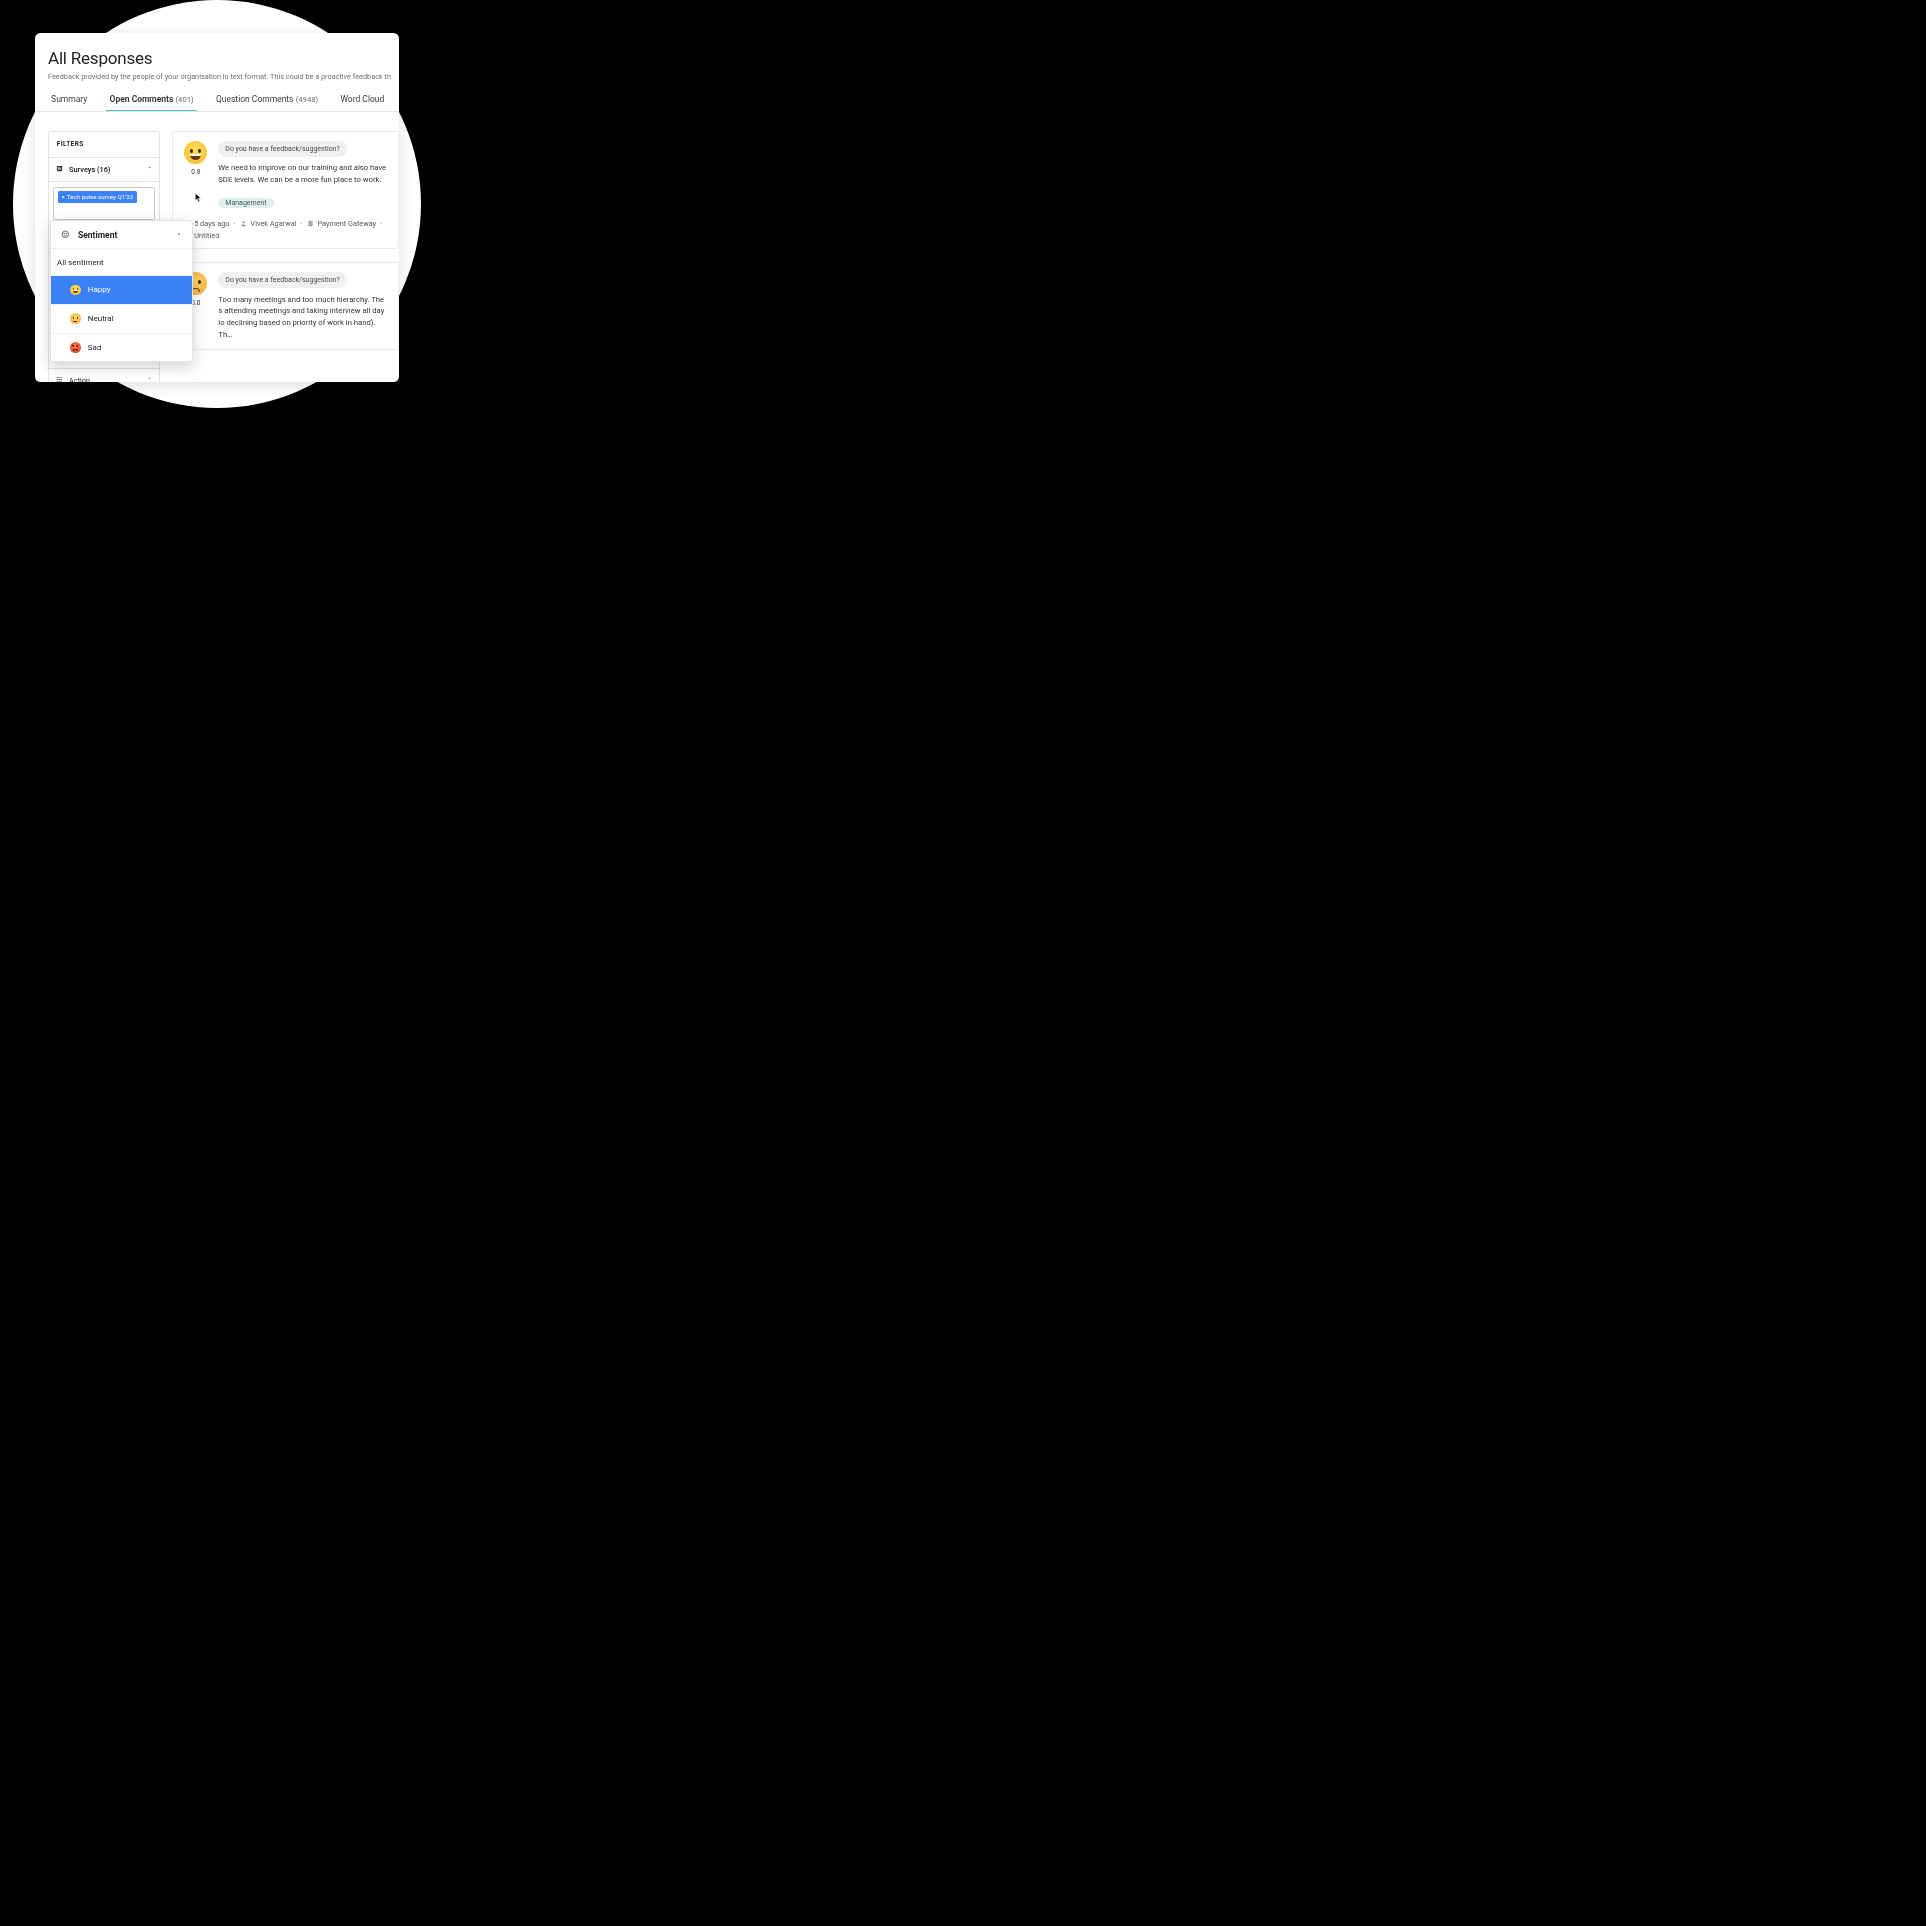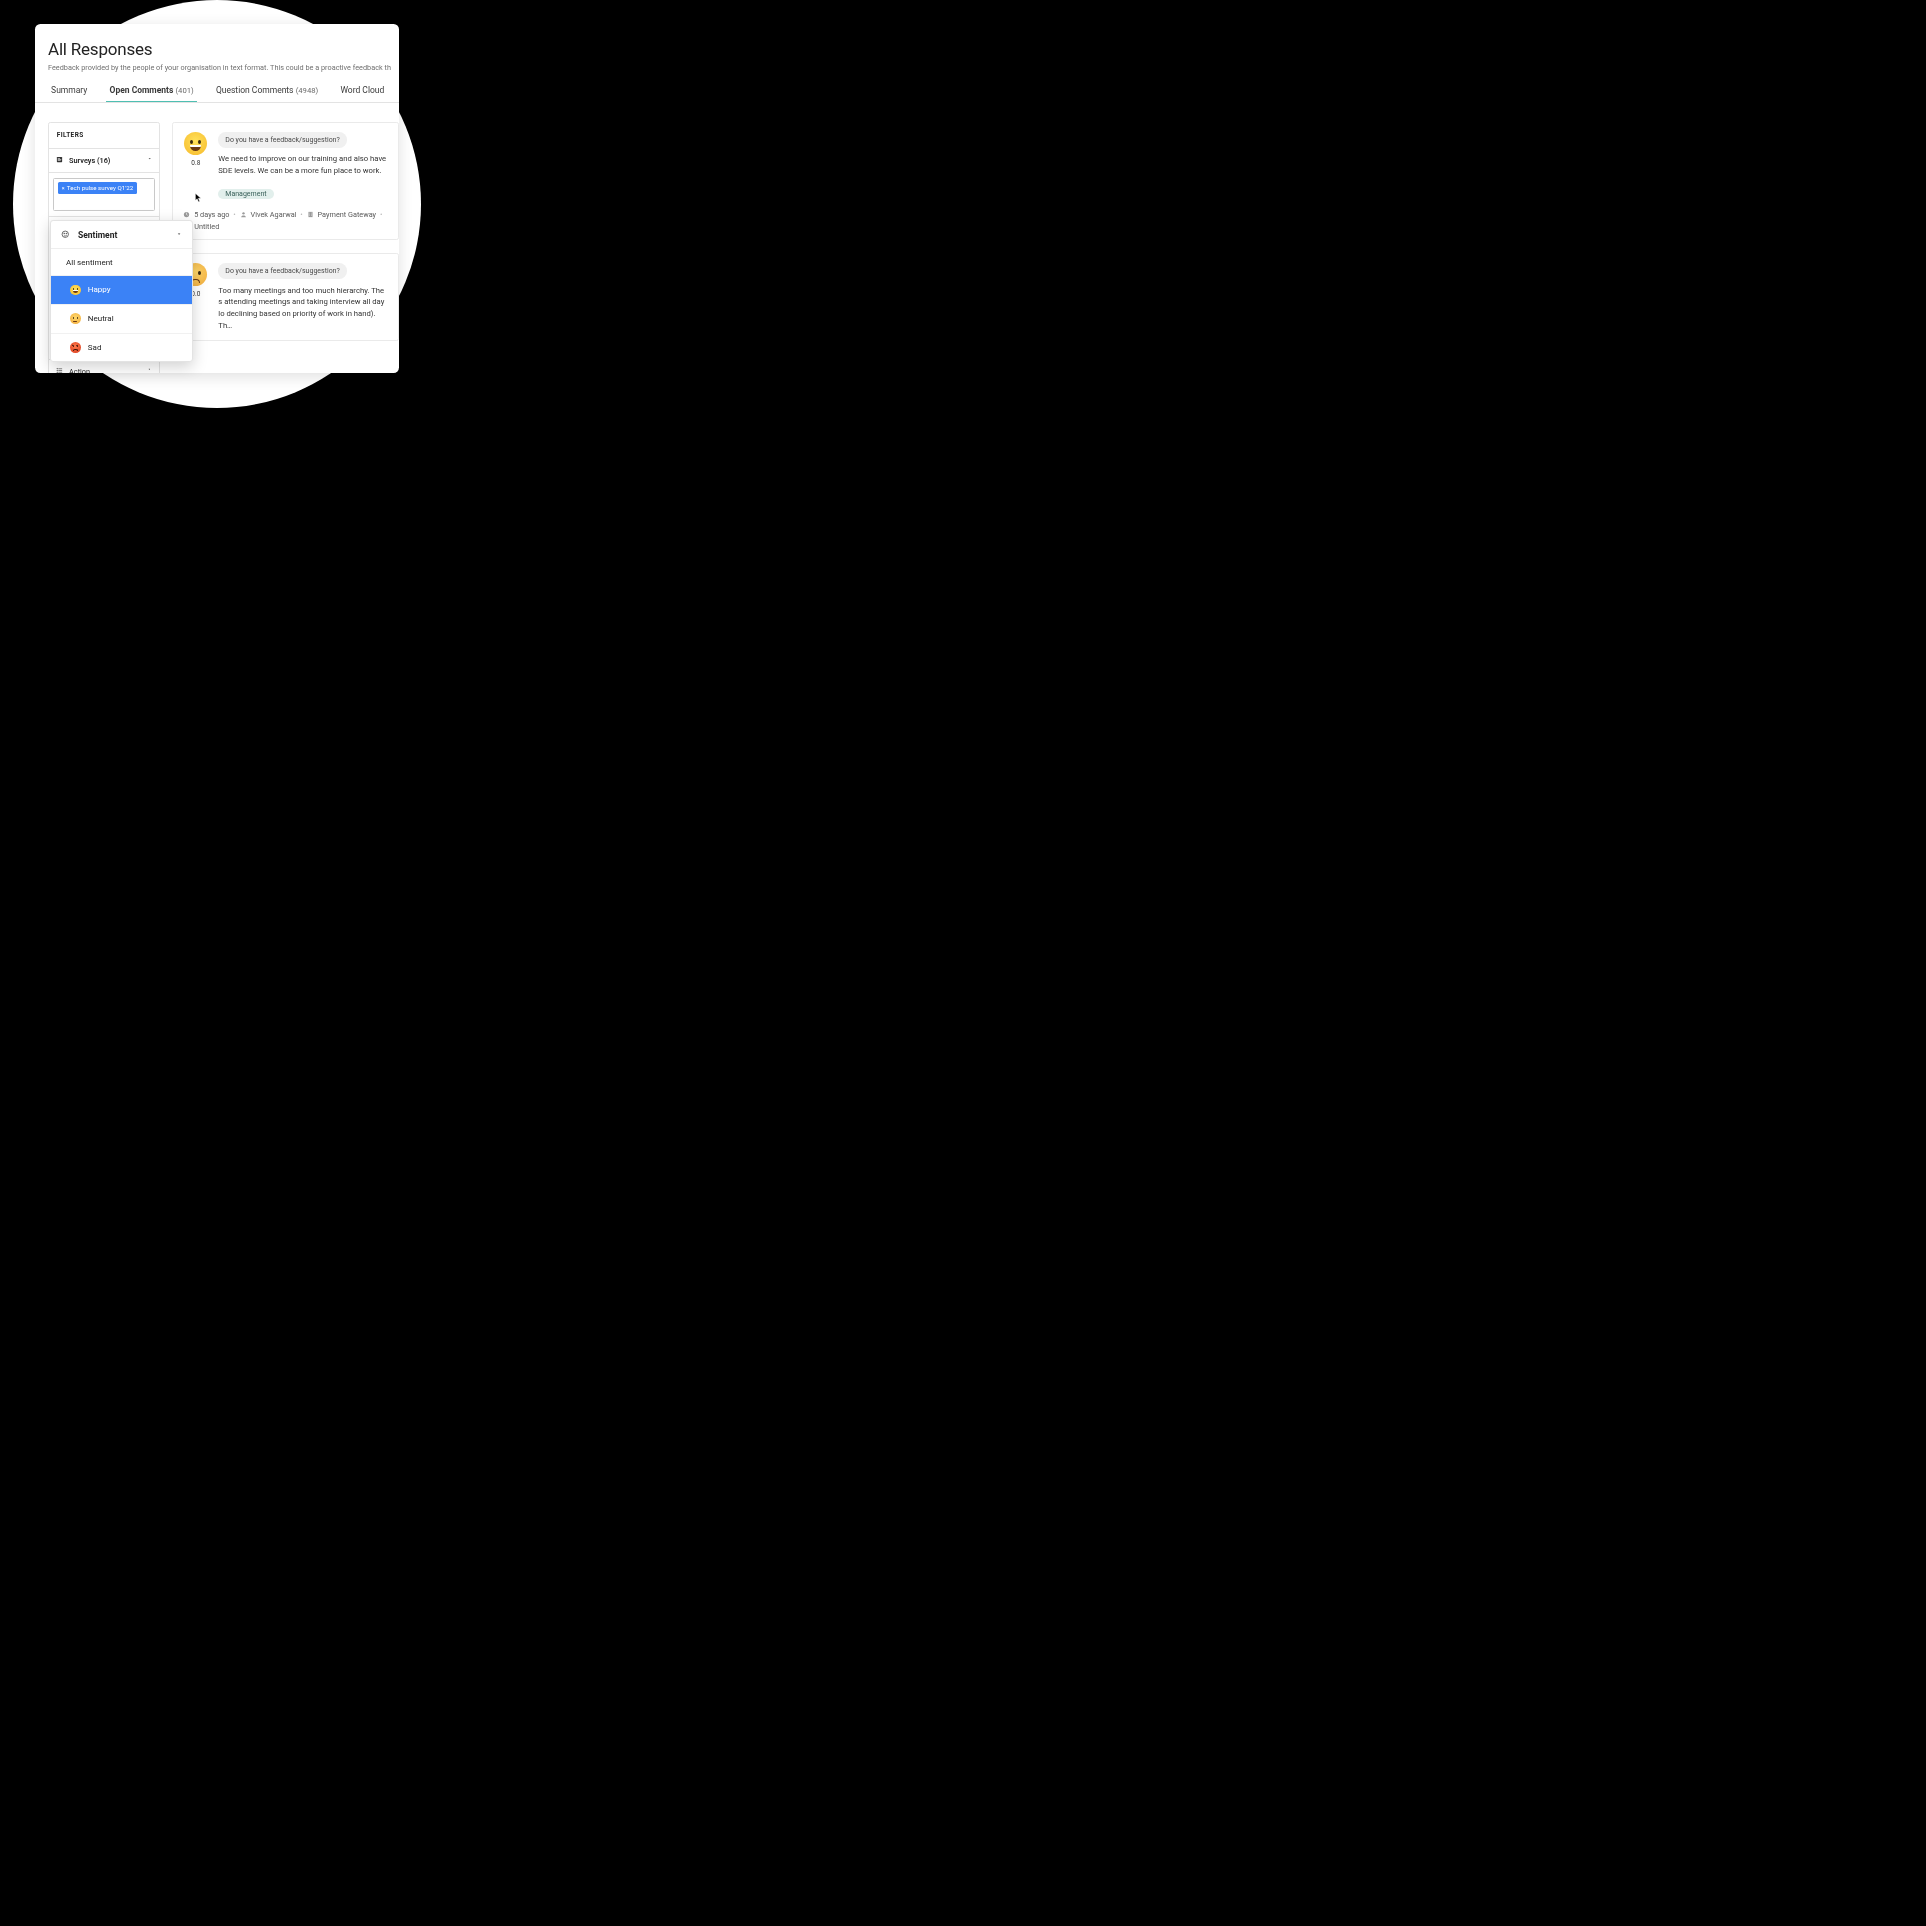--- a/index.html
+++ b/index.html
@@ -17,21 +17,21 @@
     height: 408px;
     border-radius: 50%;
     background: #fff;
     left: 50%;
     top: 50%;
     transform: translate(-50%, -50%);
   }
   .card {
     position: absolute;
     left: 35px;
-    top: 24px;
+    top: 33px;
     width: 364px;
     height: 349px;
     background: #fff;
     border-radius: 5.4px;
     box-shadow: 0 3.1px 15.4px rgba(0,0,0,0.12);
     padding: 15.4px 0 0 0;
     overflow: hidden;
   }
   .page-title {
     font-size: 17px;
@@ -135,21 +135,21 @@
   .sd-header .sd-icon { margin-right: 8.5px; color: #333; }
   .sd-header .sd-title { font-size: 8.5px; font-weight: 700; color: #232323; flex: 1; }
   .sd-item {
     display: flex; align-items: center; padding: 8.5px 10px 8.5px 19px; cursor: pointer;
     border-bottom: 0.4px solid #f1f1f1;
     font-size: 8px; color: #232323;
   }
   .sd-item:last-child { border-bottom: none; }
   .sd-item.highlight { background: #3b82f6; color: #fff; }
   .sd-item .emoji { width: 10.8px; height: 10.8px; margin-right: 7px; }
-  .sd-item.all { padding-left: 15px; }
+  .sd-item.all { padding-left: 6px; }
 
   .comments-col {
     flex: 1;
     min-width: 0;
   }
   .comment-card {
     border: 0.4px solid #eaeaea;
     border-radius: 2.3px;
     padding: 9.2px 10px 7.7px 10px;
     margin-bottom: 13px;

